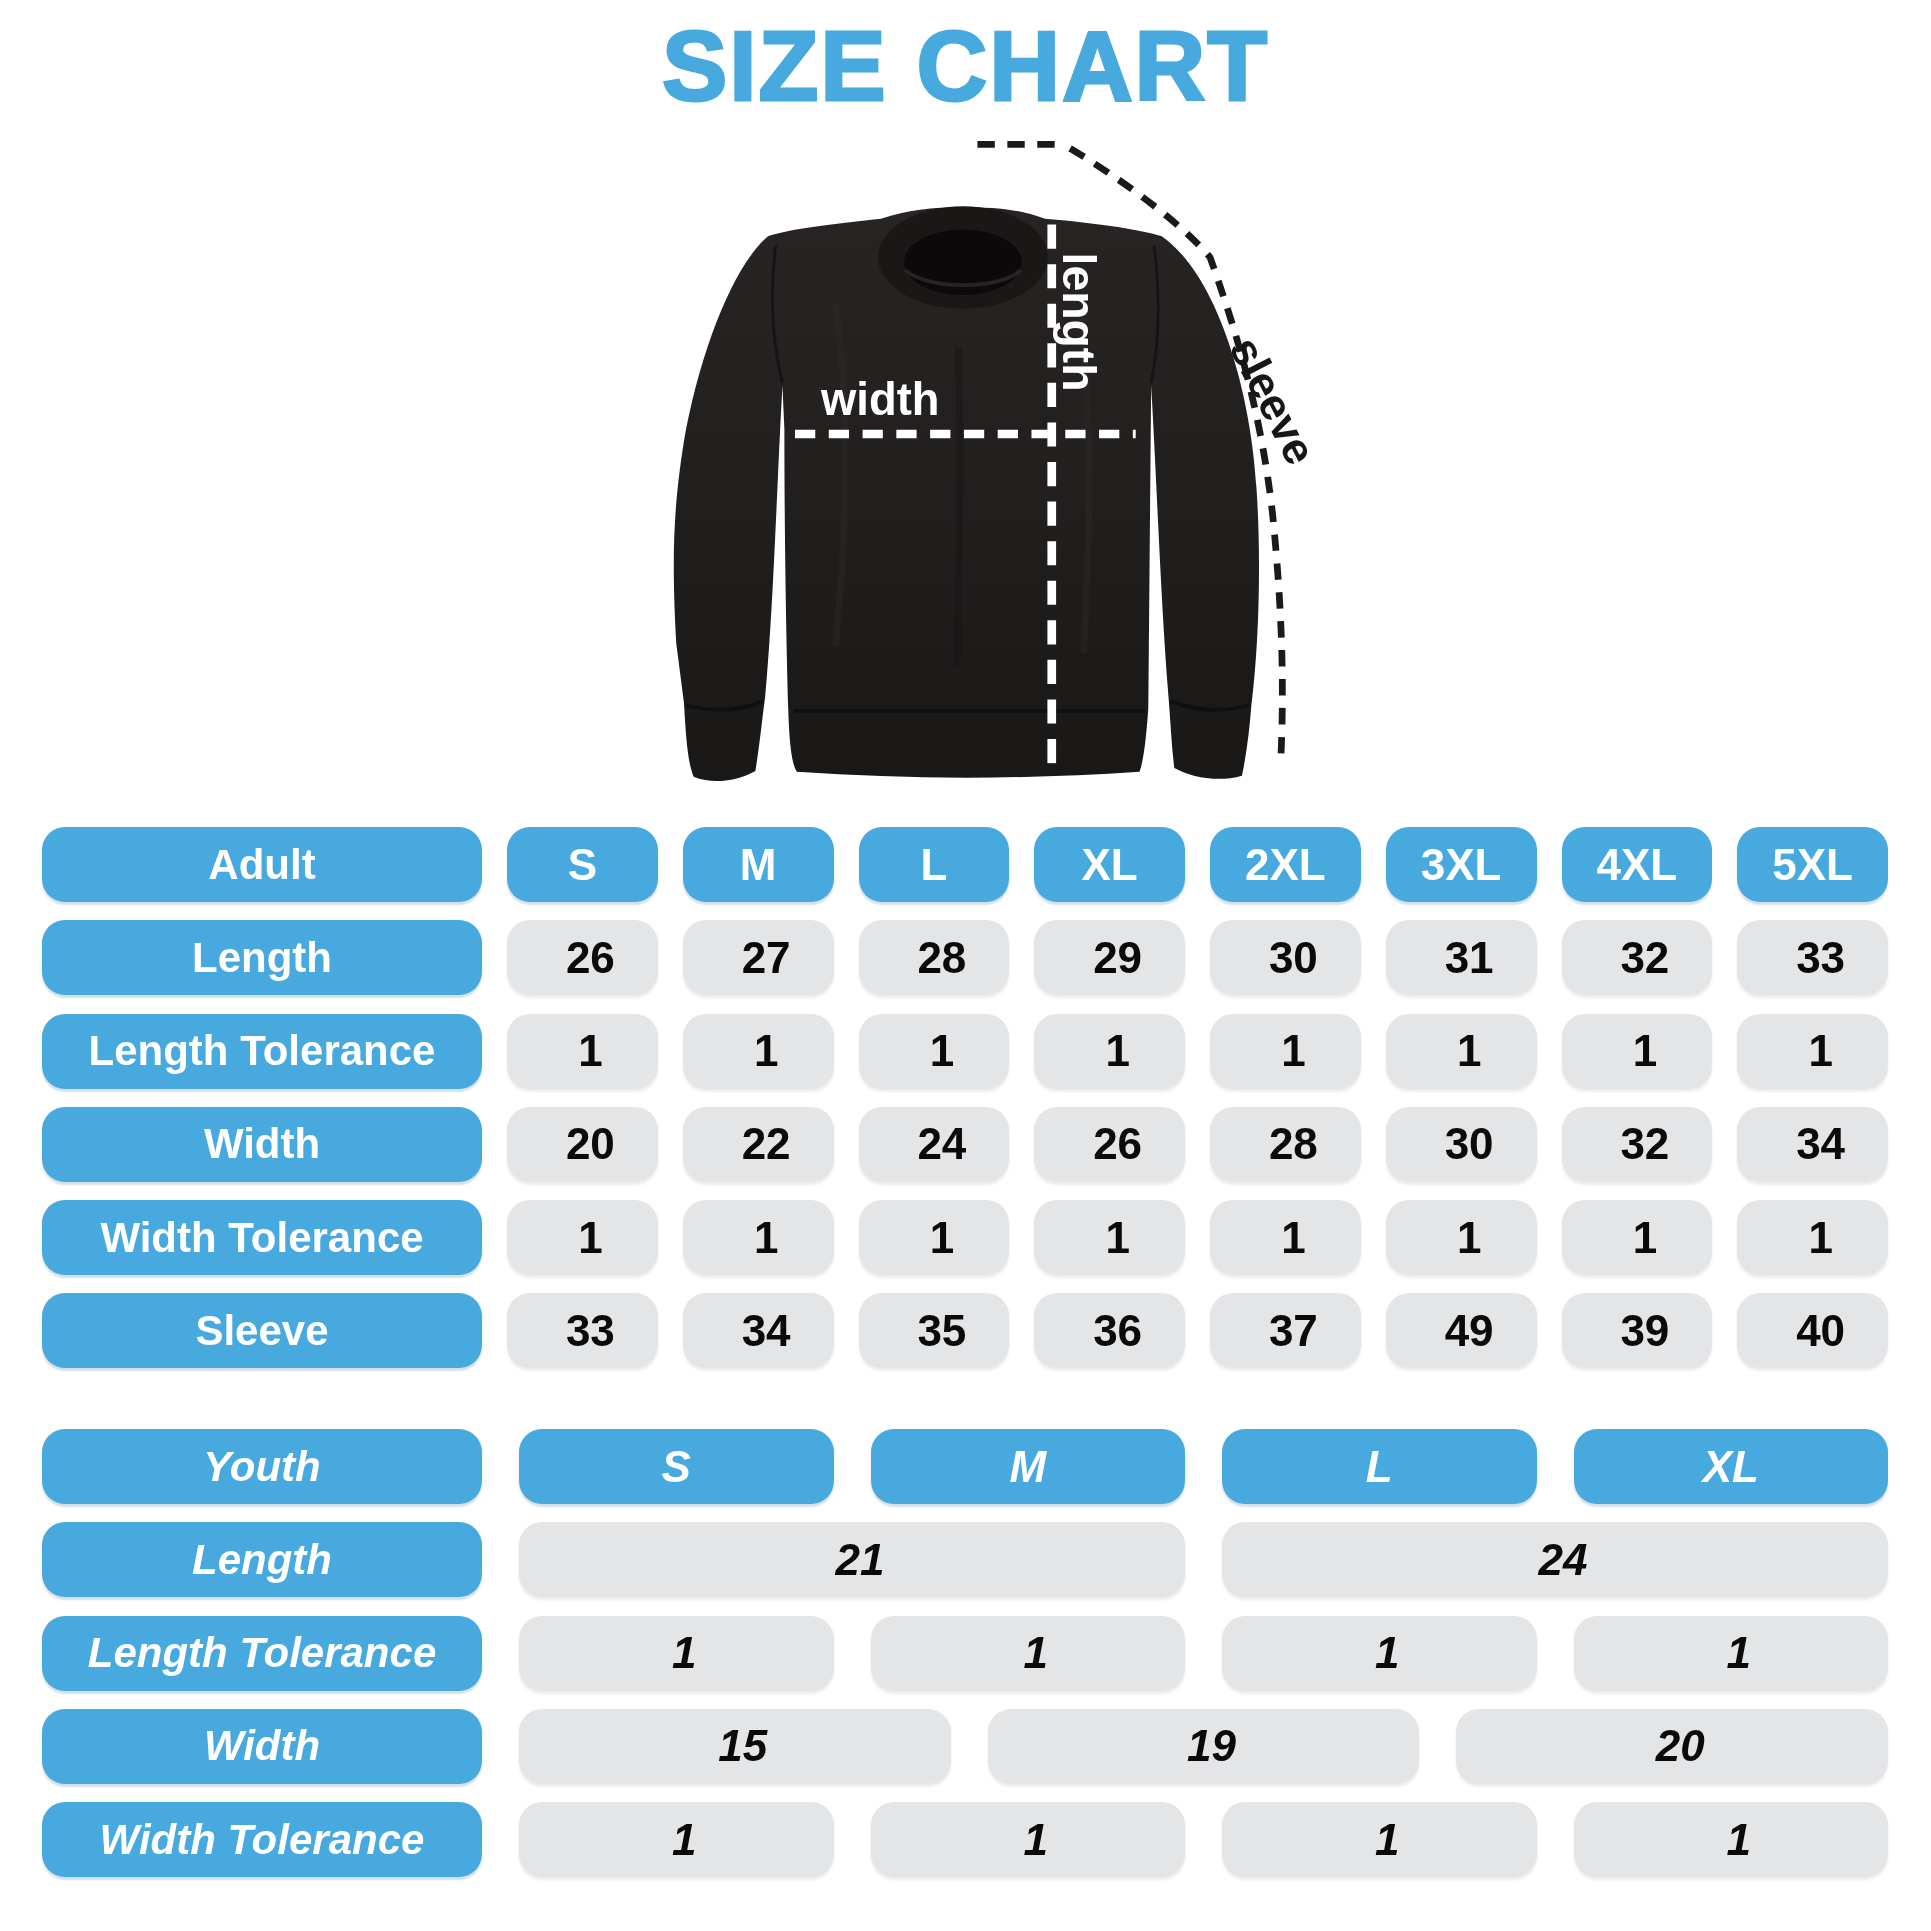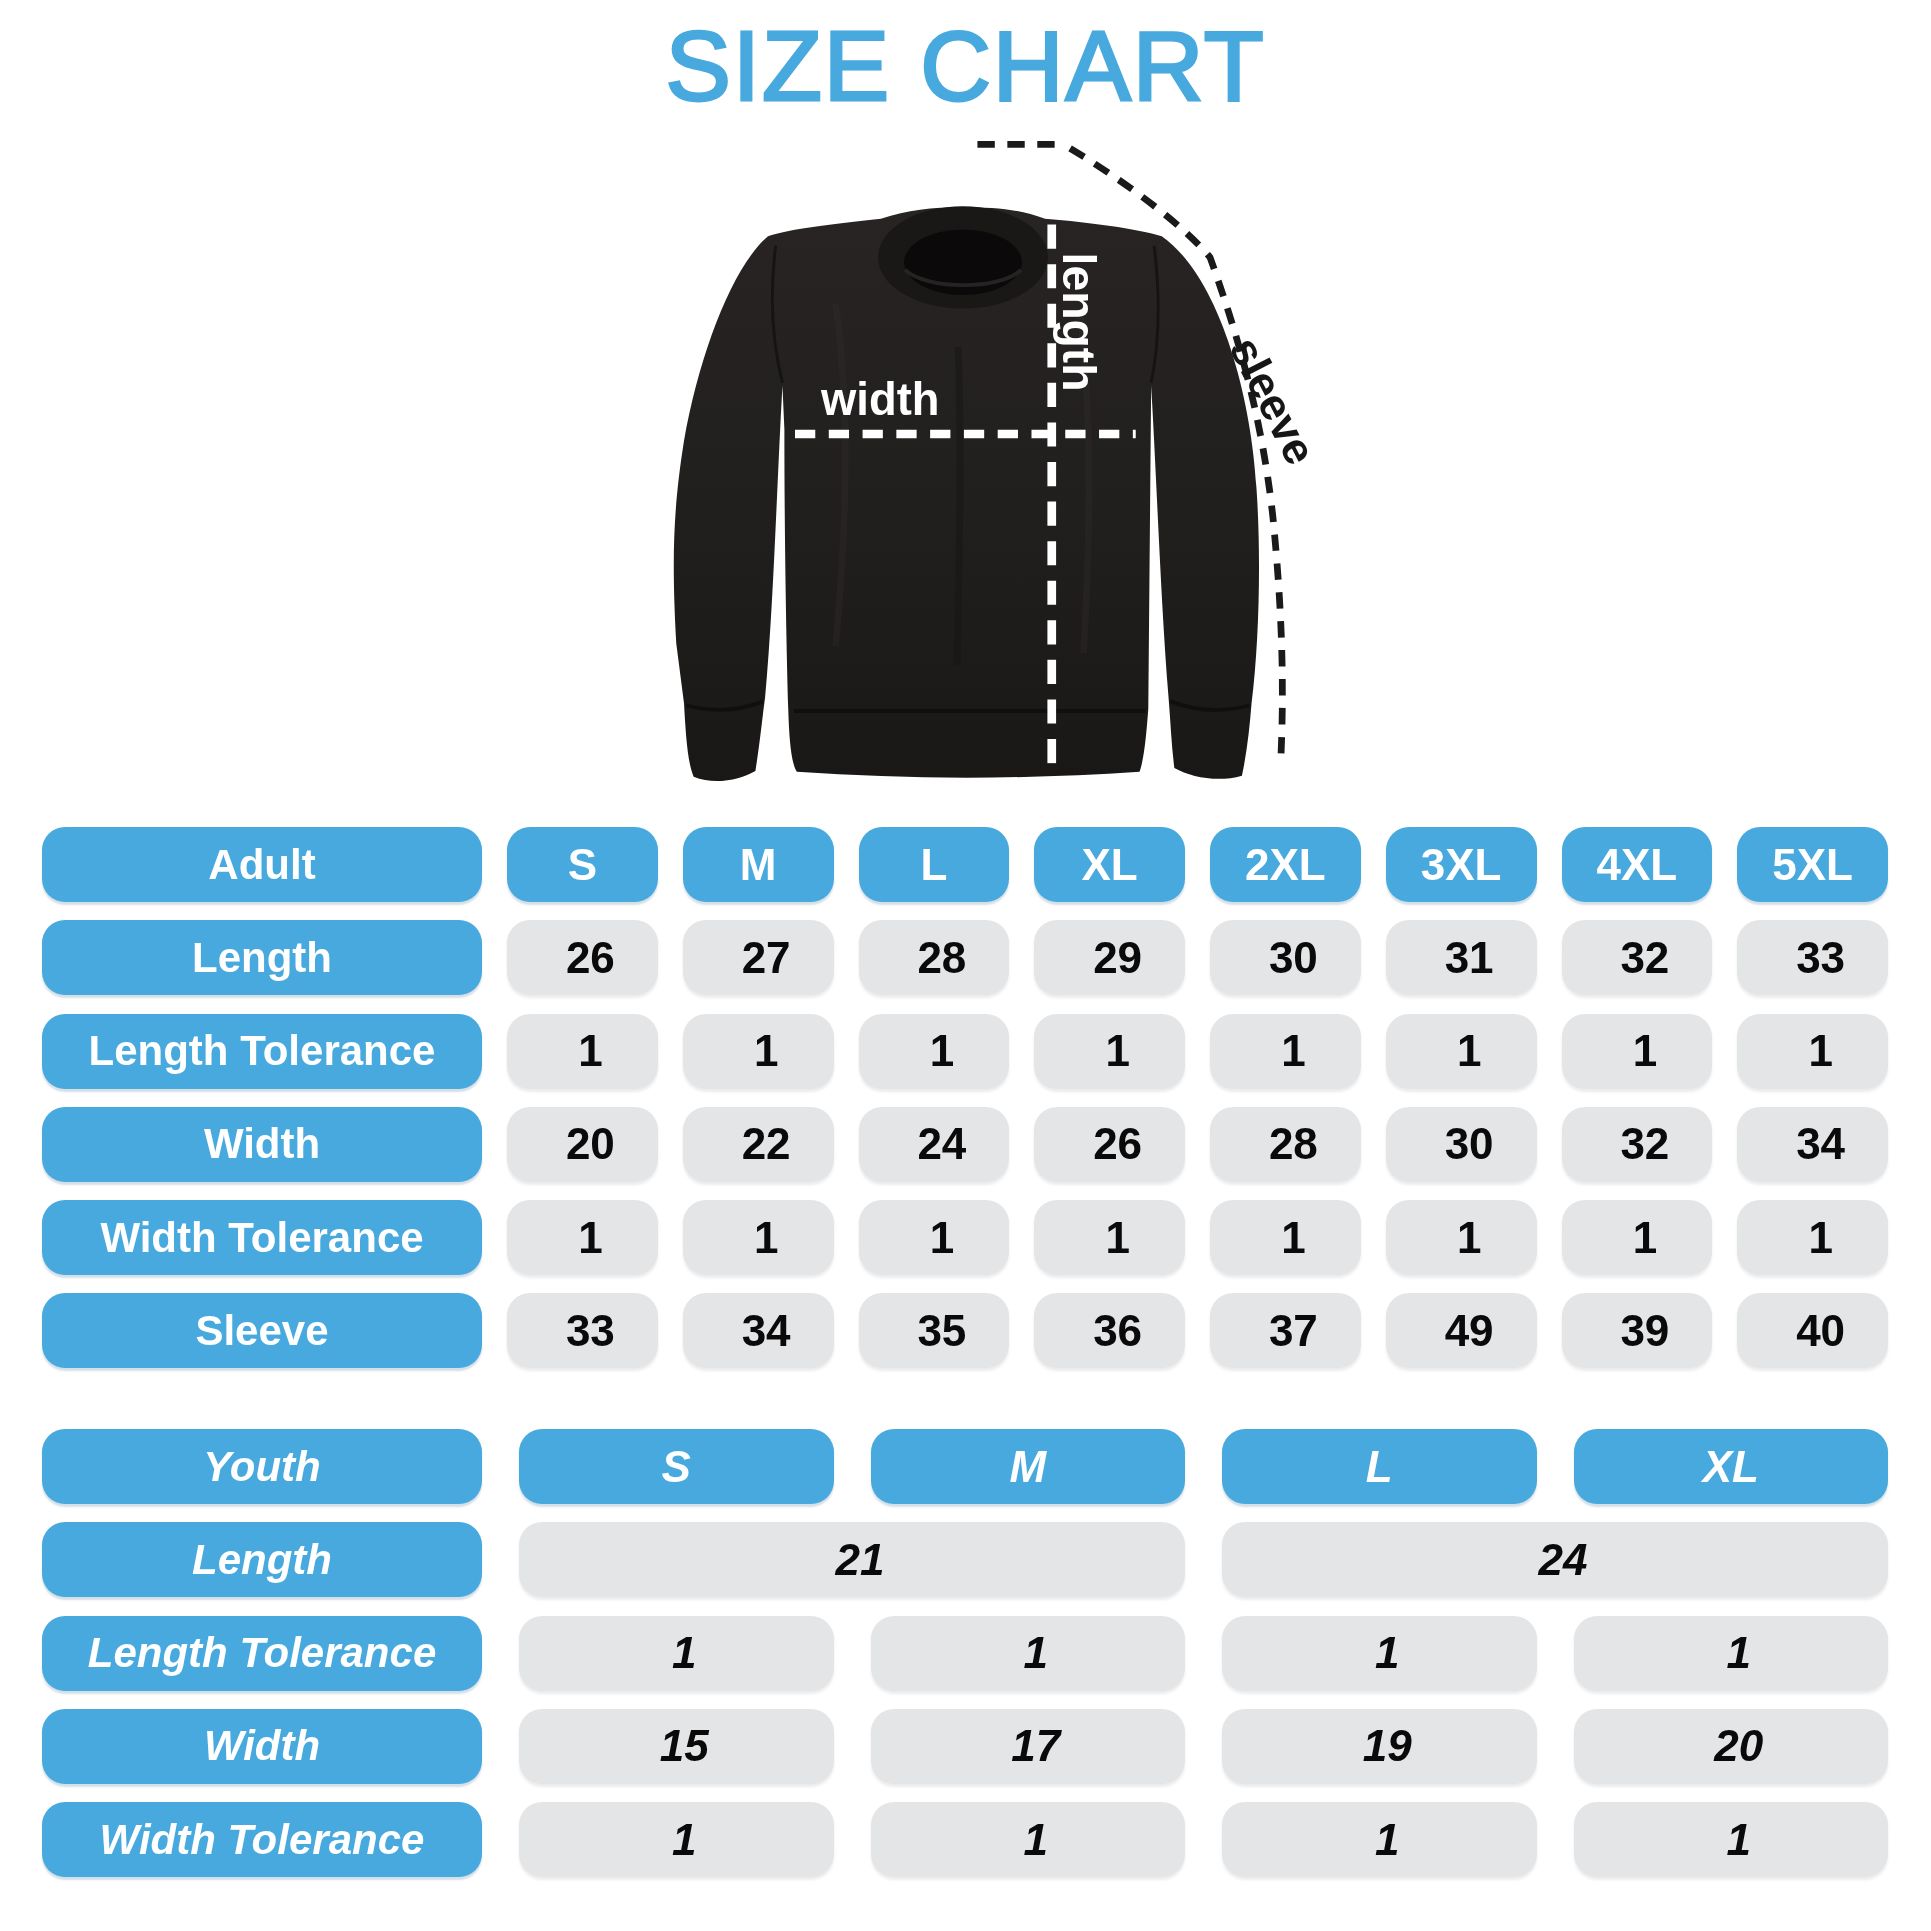--- a/index.html
+++ b/index.html
@@ -3,21 +3,21 @@
 <meta charset="utf-8">
 <style>
   html,body{margin:0;padding:0;}
   body{
     width:1931px;height:1931px;position:relative;background:#ffffff;
     font-family:"Liberation Sans", sans-serif;overflow:hidden;
     -webkit-font-smoothing:antialiased;
   }
   .page-title{
     position:absolute;top:9.7px;left:0;width:1931px;text-align:center;
-    font-size:98px;font-weight:400;letter-spacing:1.9px;color:#47A9DD;
+    font-size:98px;font-weight:700;letter-spacing:1.9px;color:#47A9DD;
     -webkit-text-stroke:2.9px #47A9DD;
   }
   .figure-wrap{position:absolute;left:541px;top:101px;width:869px;height:722px;}
   
   .size-table{position:absolute;left:42px;width:1846px;}
   #adult-table{top:827px;}
   #youth-table{top:1429px;font-style:italic;}
   .trow{display:flex;gap:25px;height:75px;margin-bottom:18.3px;}
   #youth-table .trow{gap:37px;}
   .pill,.cell{
@@ -189,21 +189,20 @@
     <div class="trow">
       <div class="pill blue label-cell">Length Tolerance</div>
       <div class="cell gray value-cell">1</div>
       <div class="cell gray value-cell">1</div>
       <div class="cell gray value-cell">1</div>
       <div class="cell gray value-cell">1</div>
     </div>
     <div class="trow">
       <div class="pill blue label-cell">Width</div>
       <div class="cell gray value-cell">15</div>
-      <div class="cell gray value-cell">17</div>
       <div class="cell gray value-cell">19</div>
       <div class="cell gray value-cell">20</div>
     </div>
     <div class="trow">
       <div class="pill blue label-cell">Width Tolerance</div>
       <div class="cell gray value-cell">1</div>
       <div class="cell gray value-cell">1</div>
       <div class="cell gray value-cell">1</div>
       <div class="cell gray value-cell">1</div>
     </div>

